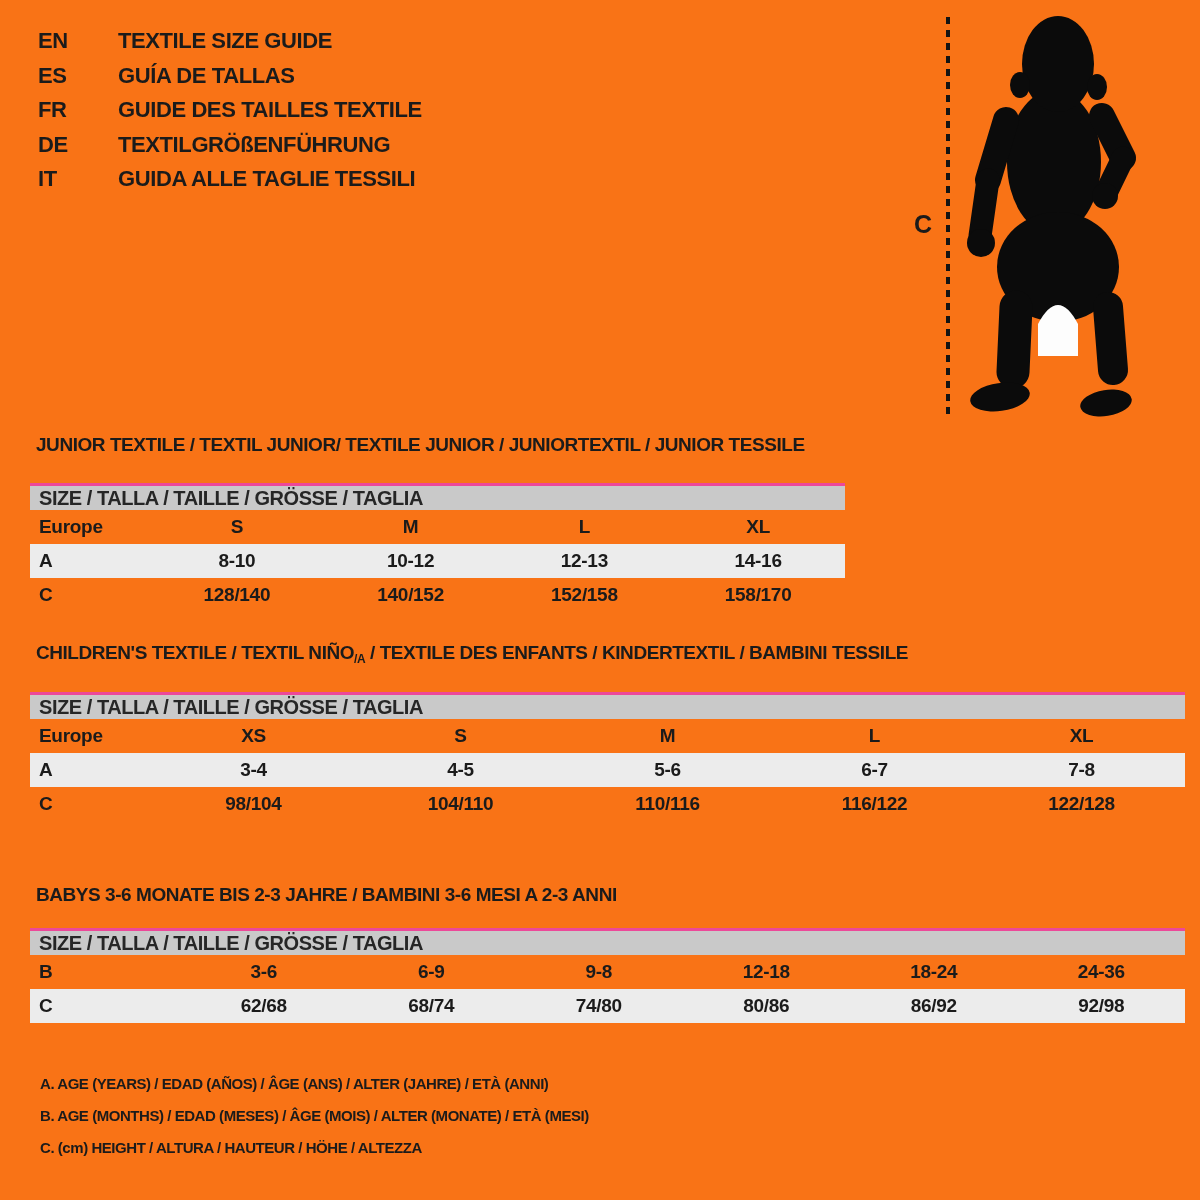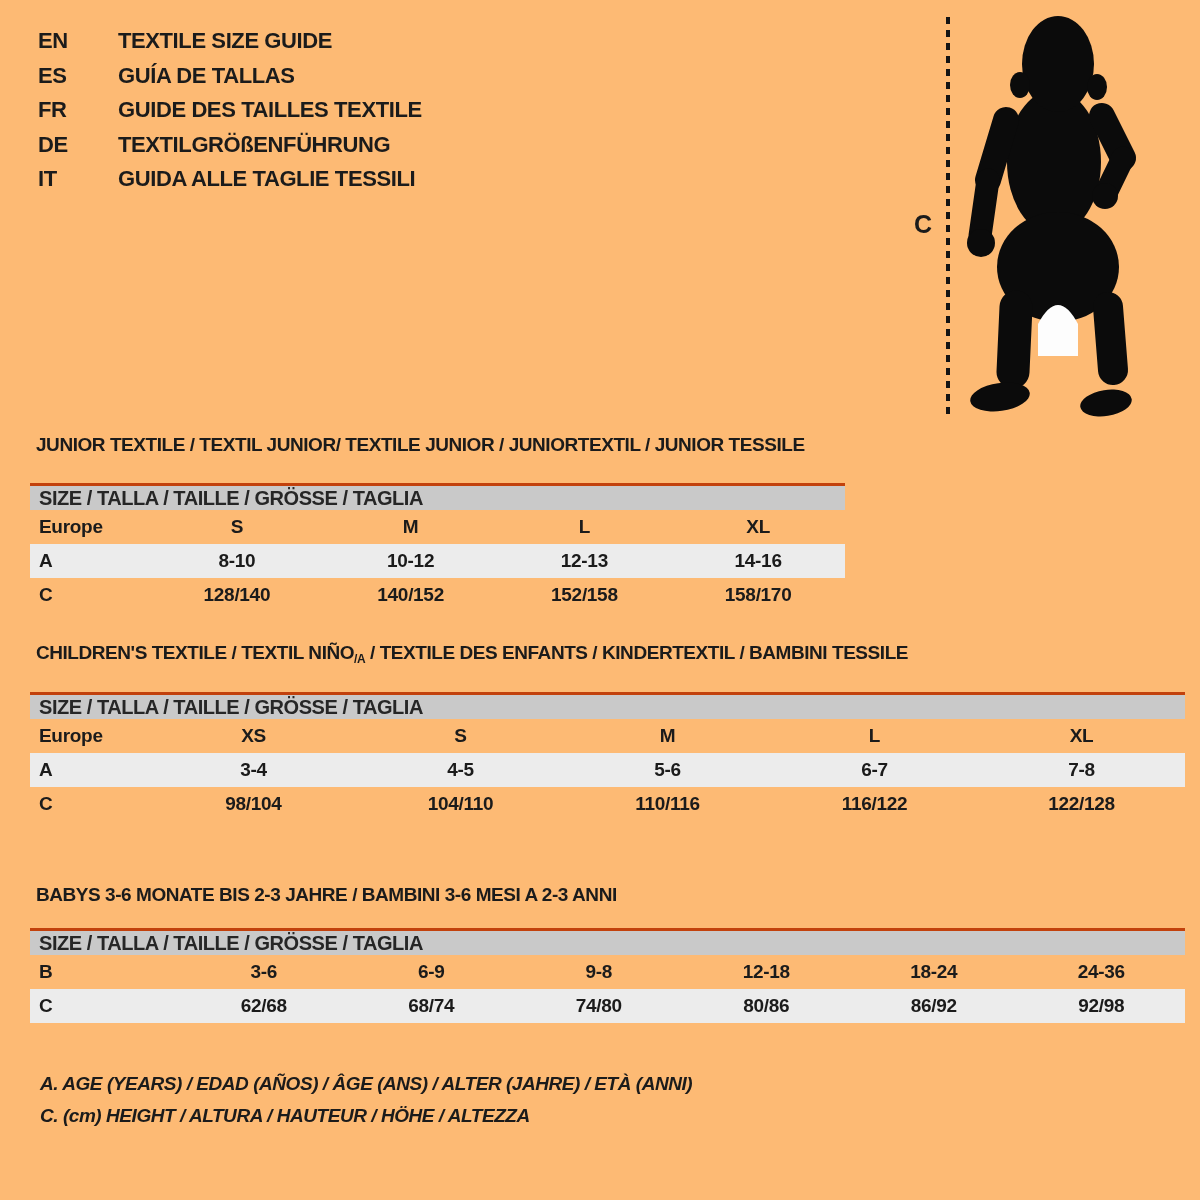--- a/index.html
+++ b/index.html
@@ -1,18 +1,18 @@
 <!DOCTYPE html>
 <html><head>
 <meta charset="utf-8">
 <style>
   html,body { margin:0; padding:0; background:#fff; }
   #canvas {
     position:relative; width:1200px; height:1200px; overflow:hidden;
-    background:#fdba74; color:#1b1b1b;
+    background:#f97316; color:#1b1b1b;
     font-family:"Liberation Sans","DejaVu Sans",sans-serif; font-weight:700;
   }
   
   .langs { position:absolute; left:38px; top:24px; }
   .lang-row { display:flex; align-items:center; height:34.5px; font-size:22px; letter-spacing:-0.4px; }
   .lang-code { width:80px; }
   .lang-title { white-space:nowrap; }
 
   
   .figure { position:absolute; left:900px; top:12px; width:300px; height:412px; }
@@ -27,31 +27,31 @@
   #t3-title-1 { top:852px; }
   #t3-title-2 { top:884px; }
   .subscript { font-size:12px; vertical-align:-4px; }
 
   
   .size-table-wrap { position:absolute; left:30px; }
   #t1-wrap { top:483px; width:815px; }
   #t2-wrap { top:692px; width:1155px; }
   #t3-wrap { top:928px; width:1155px; }
   .sizebar {
-    border-top:3px solid #c2410c; background:#c9c9c9; height:24px; line-height:24px;
+    border-top:3px solid #ec4899; background:#c9c9c9; height:24px; line-height:24px;
     padding-left:9px; font-size:20px; letter-spacing:-0.45px; color:#262626;
   }
   table { border-collapse:collapse; table-layout:fixed; width:100%; }
   td { height:34px; padding:0; font-size:19px; font-weight:700; text-align:center; vertical-align:middle; letter-spacing:-0.3px; }
   td.lbl { text-align:left; padding-left:9px; }
   tr.alt td { background:#ececec; }
 
   
   .legend { position:absolute; left:40px; top:1068px; }
-  .legend-line { height:32px; line-height:32px; font-size:19px; letter-spacing:-0.45px; white-space:nowrap;font-style:italic; }
+  .legend-line { height:32px; line-height:32px; font-size:15px; letter-spacing:-0.45px; white-space:nowrap; }
 </style>
 </head>
 <body>
 
 <div id="canvas">
 
   <div class="langs">
     <div class="lang-row">
       <span class="lang-code">EN</span>
       <span class="lang-title">TEXTILE SIZE GUIDE</span>
@@ -210,16 +210,17 @@
         <td>80/86</td>
         <td>86/92</td>
         <td>92/98</td>
       </tr>
     </tbody>
       </table>
   </div>
 
   <div class="legend">
     <div class="legend-line">A. AGE (YEARS) / EDAD (AÑOS) / ÂGE (ANS) / ALTER (JAHRE) / ETÀ (ANNI)</div>
+    <div class="legend-line">B. AGE (MONTHS) / EDAD (MESES) / ÂGE (MOIS) / ALTER (MONATE) / ETÀ (MESI)</div>
     <div class="legend-line">C. (cm) HEIGHT / ALTURA / HAUTEUR / HÖHE / ALTEZZA</div>
   </div>
 
 </div>
 
 </body></html>

